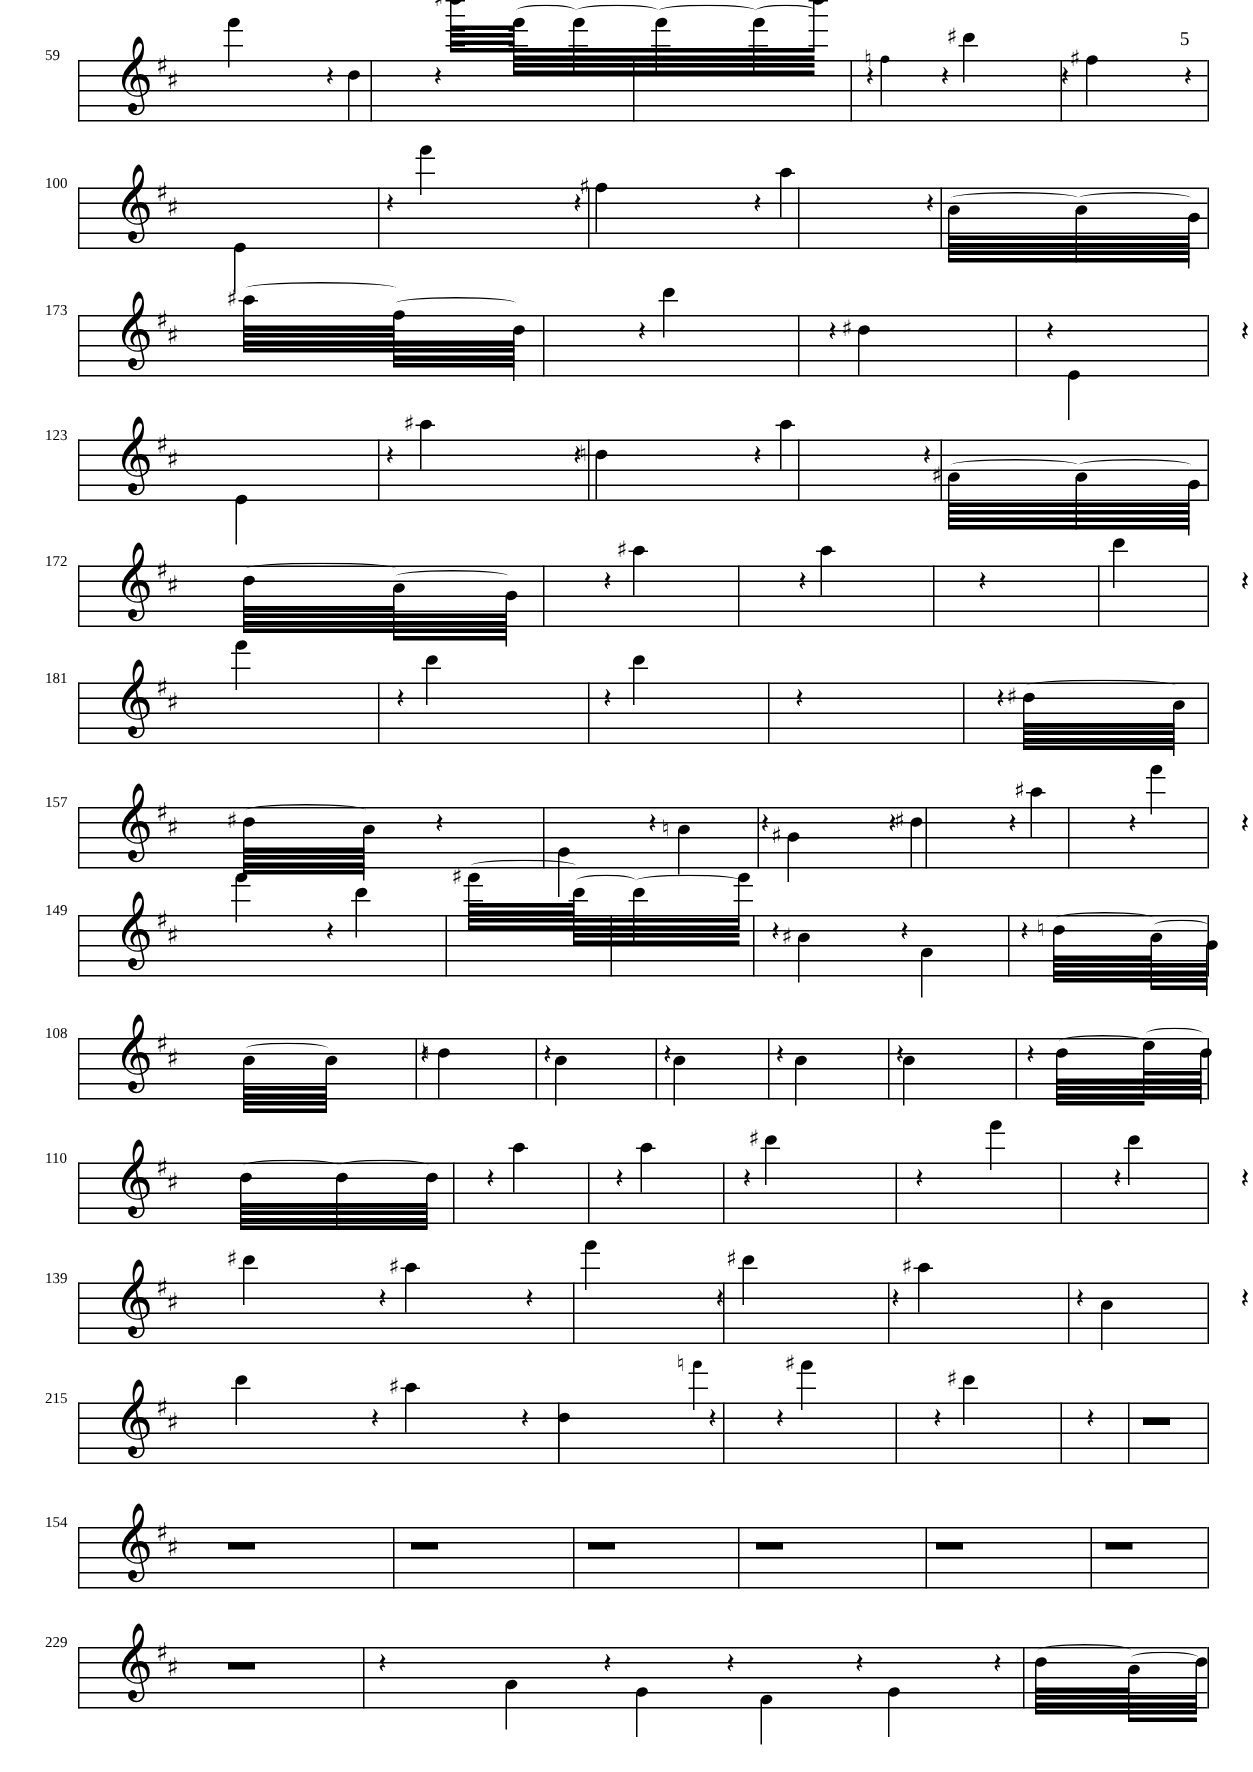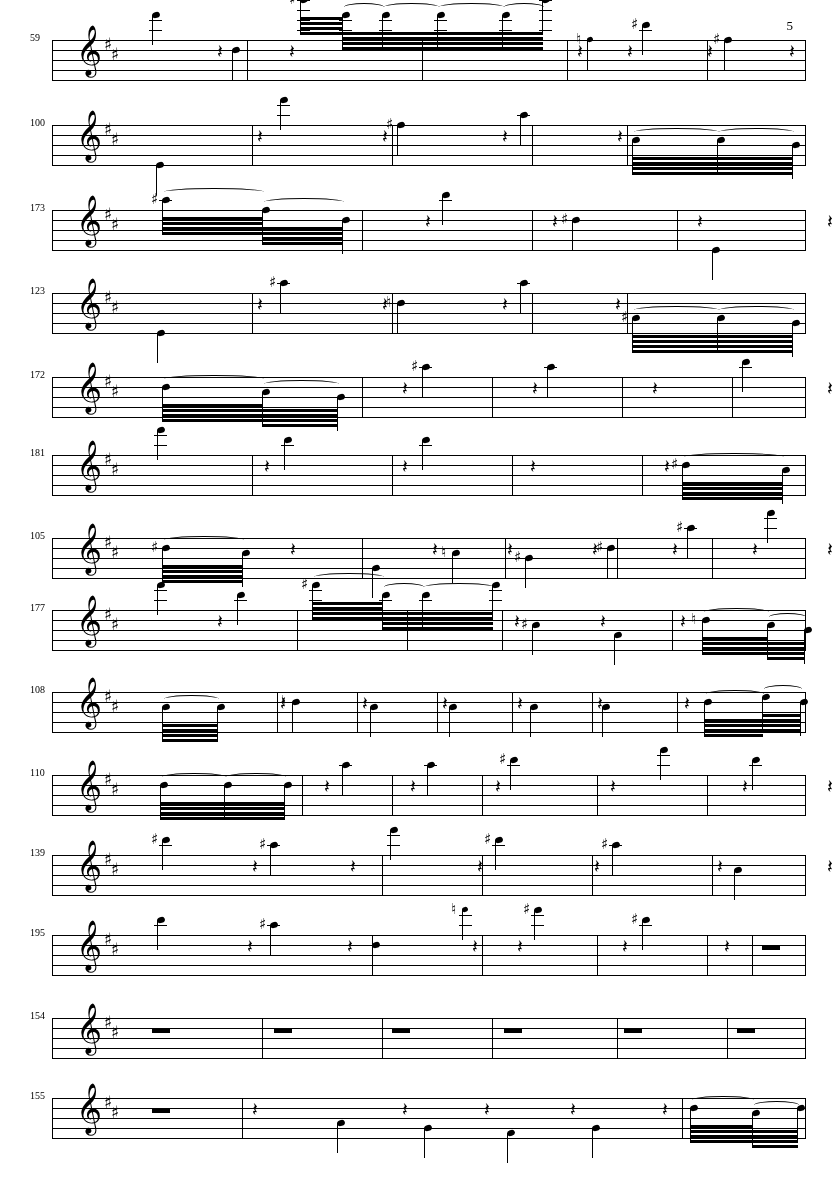--- a/index.html
+++ b/index.html
@@ -471,21 +471,21 @@
           <div class="notehead" style="left: 730px; top: 12px;"></div>
           <div class="stem" style="left: 730px; top: 15px; height: 34px;"></div>
           <div class="beam" style="left: 630px; width: 101px; top: 42px;"></div>
           <div class="beam" style="left: 630px; width: 101px; top: 37px;"></div>
           <div class="beam" style="left: 630px; width: 101px; top: 32px;"></div>
           <div class="beam" style="left: 630px; width: 101px; top: 27px;"></div>
           <div class="tie" style="left: 632px; width: 100px; top: -2px;"></div>
         </div>
       </div>
       <div class="system" style="top: 538px;">
-        <div class="measure-number">105</div>
+        <div class="measure-number">157</div>
         <div class="staff">
           <div class="line l0"></div>
           <div class="line l1"></div>
           <div class="line l2"></div>
           <div class="line l3"></div>
           <div class="line l4"></div>
           <div class="clef">𝄞</div>
           <div class="keysig ks1">♯</div>
           <div class="keysig ks2">♯</div>
           <div class="barline" style="left: 0px;"></div>
@@ -526,21 +526,21 @@
           <div class="notehead" style="left: 715px; top: -28px;"></div>
           <div class="stem" style="left: 715px; top: -25px; height: 30px;"></div>
           <div class="beam" style="left: 110px; width: 81px; top: 42px;"></div>
           <div class="beam" style="left: 110px; width: 81px; top: 37px;"></div>
           <div class="beam" style="left: 110px; width: 81px; top: 32px;"></div>
           <div class="beam" style="left: 110px; width: 81px; top: 27px;"></div>
           <div class="tie" style="left: 112px; width: 80px; top: -2px;"></div>
         </div>
       </div>
       <div class="system" style="top: 610px;">
-        <div class="measure-number">177</div>
+        <div class="measure-number">149</div>
         <div class="staff">
           <div class="line l0"></div>
           <div class="line l1"></div>
           <div class="line l2"></div>
           <div class="line l3"></div>
           <div class="line l4"></div>
           <div class="clef">𝄞</div>
           <div class="keysig ks1">♯</div>
           <div class="keysig ks2">♯</div>
           <div class="barline" style="left: 0px;"></div>
@@ -777,21 +777,21 @@
           <div class="accidental" style="left: 432px; top: -23px;">♯</div>
           <div class="ledger" style="left: 557px; top: -10px;"></div>
           <div class="notehead" style="left: 560px; top: -13px;"></div>
           <div class="stem" style="left: 560px; top: -10px; height: 30px;"></div>
           <div class="accidental" style="left: 549px; top: -18px;">♯</div>
           <div class="notehead" style="left: 682px; top: 12px;"></div>
           <div class="stem" style="left: 682px; top: 15px; height: 30px;"></div>
         </div>
       </div>
       <div class="system" style="top: 935px;">
-        <div class="measure-number">195</div>
+        <div class="measure-number">215</div>
         <div class="staff">
           <div class="line l0"></div>
           <div class="line l1"></div>
           <div class="line l2"></div>
           <div class="line l3"></div>
           <div class="line l4"></div>
           <div class="clef">𝄞</div>
           <div class="keysig ks1">♯</div>
           <div class="keysig ks2">♯</div>
           <div class="barline" style="left: 0px;"></div>
@@ -853,21 +853,21 @@
           <div class="barline" style="left: 753px;"></div>
           <div class="mrest" style="left: 100px; width: 18px;"></div>
           <div class="mrest" style="left: 222px; width: 18px;"></div>
           <div class="mrest" style="left: 340px; width: 18px;"></div>
           <div class="mrest" style="left: 452px; width: 18px;"></div>
           <div class="mrest" style="left: 572px; width: 18px;"></div>
           <div class="mrest" style="left: 685px; width: 18px;"></div>
         </div>
       </div>
       <div class="system" style="top: 1098px;">
-        <div class="measure-number">155</div>
+        <div class="measure-number">229</div>
         <div class="staff">
           <div class="line l0"></div>
           <div class="line l1"></div>
           <div class="line l2"></div>
           <div class="line l3"></div>
           <div class="line l4"></div>
           <div class="clef">𝄞</div>
           <div class="keysig ks1">♯</div>
           <div class="keysig ks2">♯</div>
           <div class="barline" style="left: 0px;"></div>

